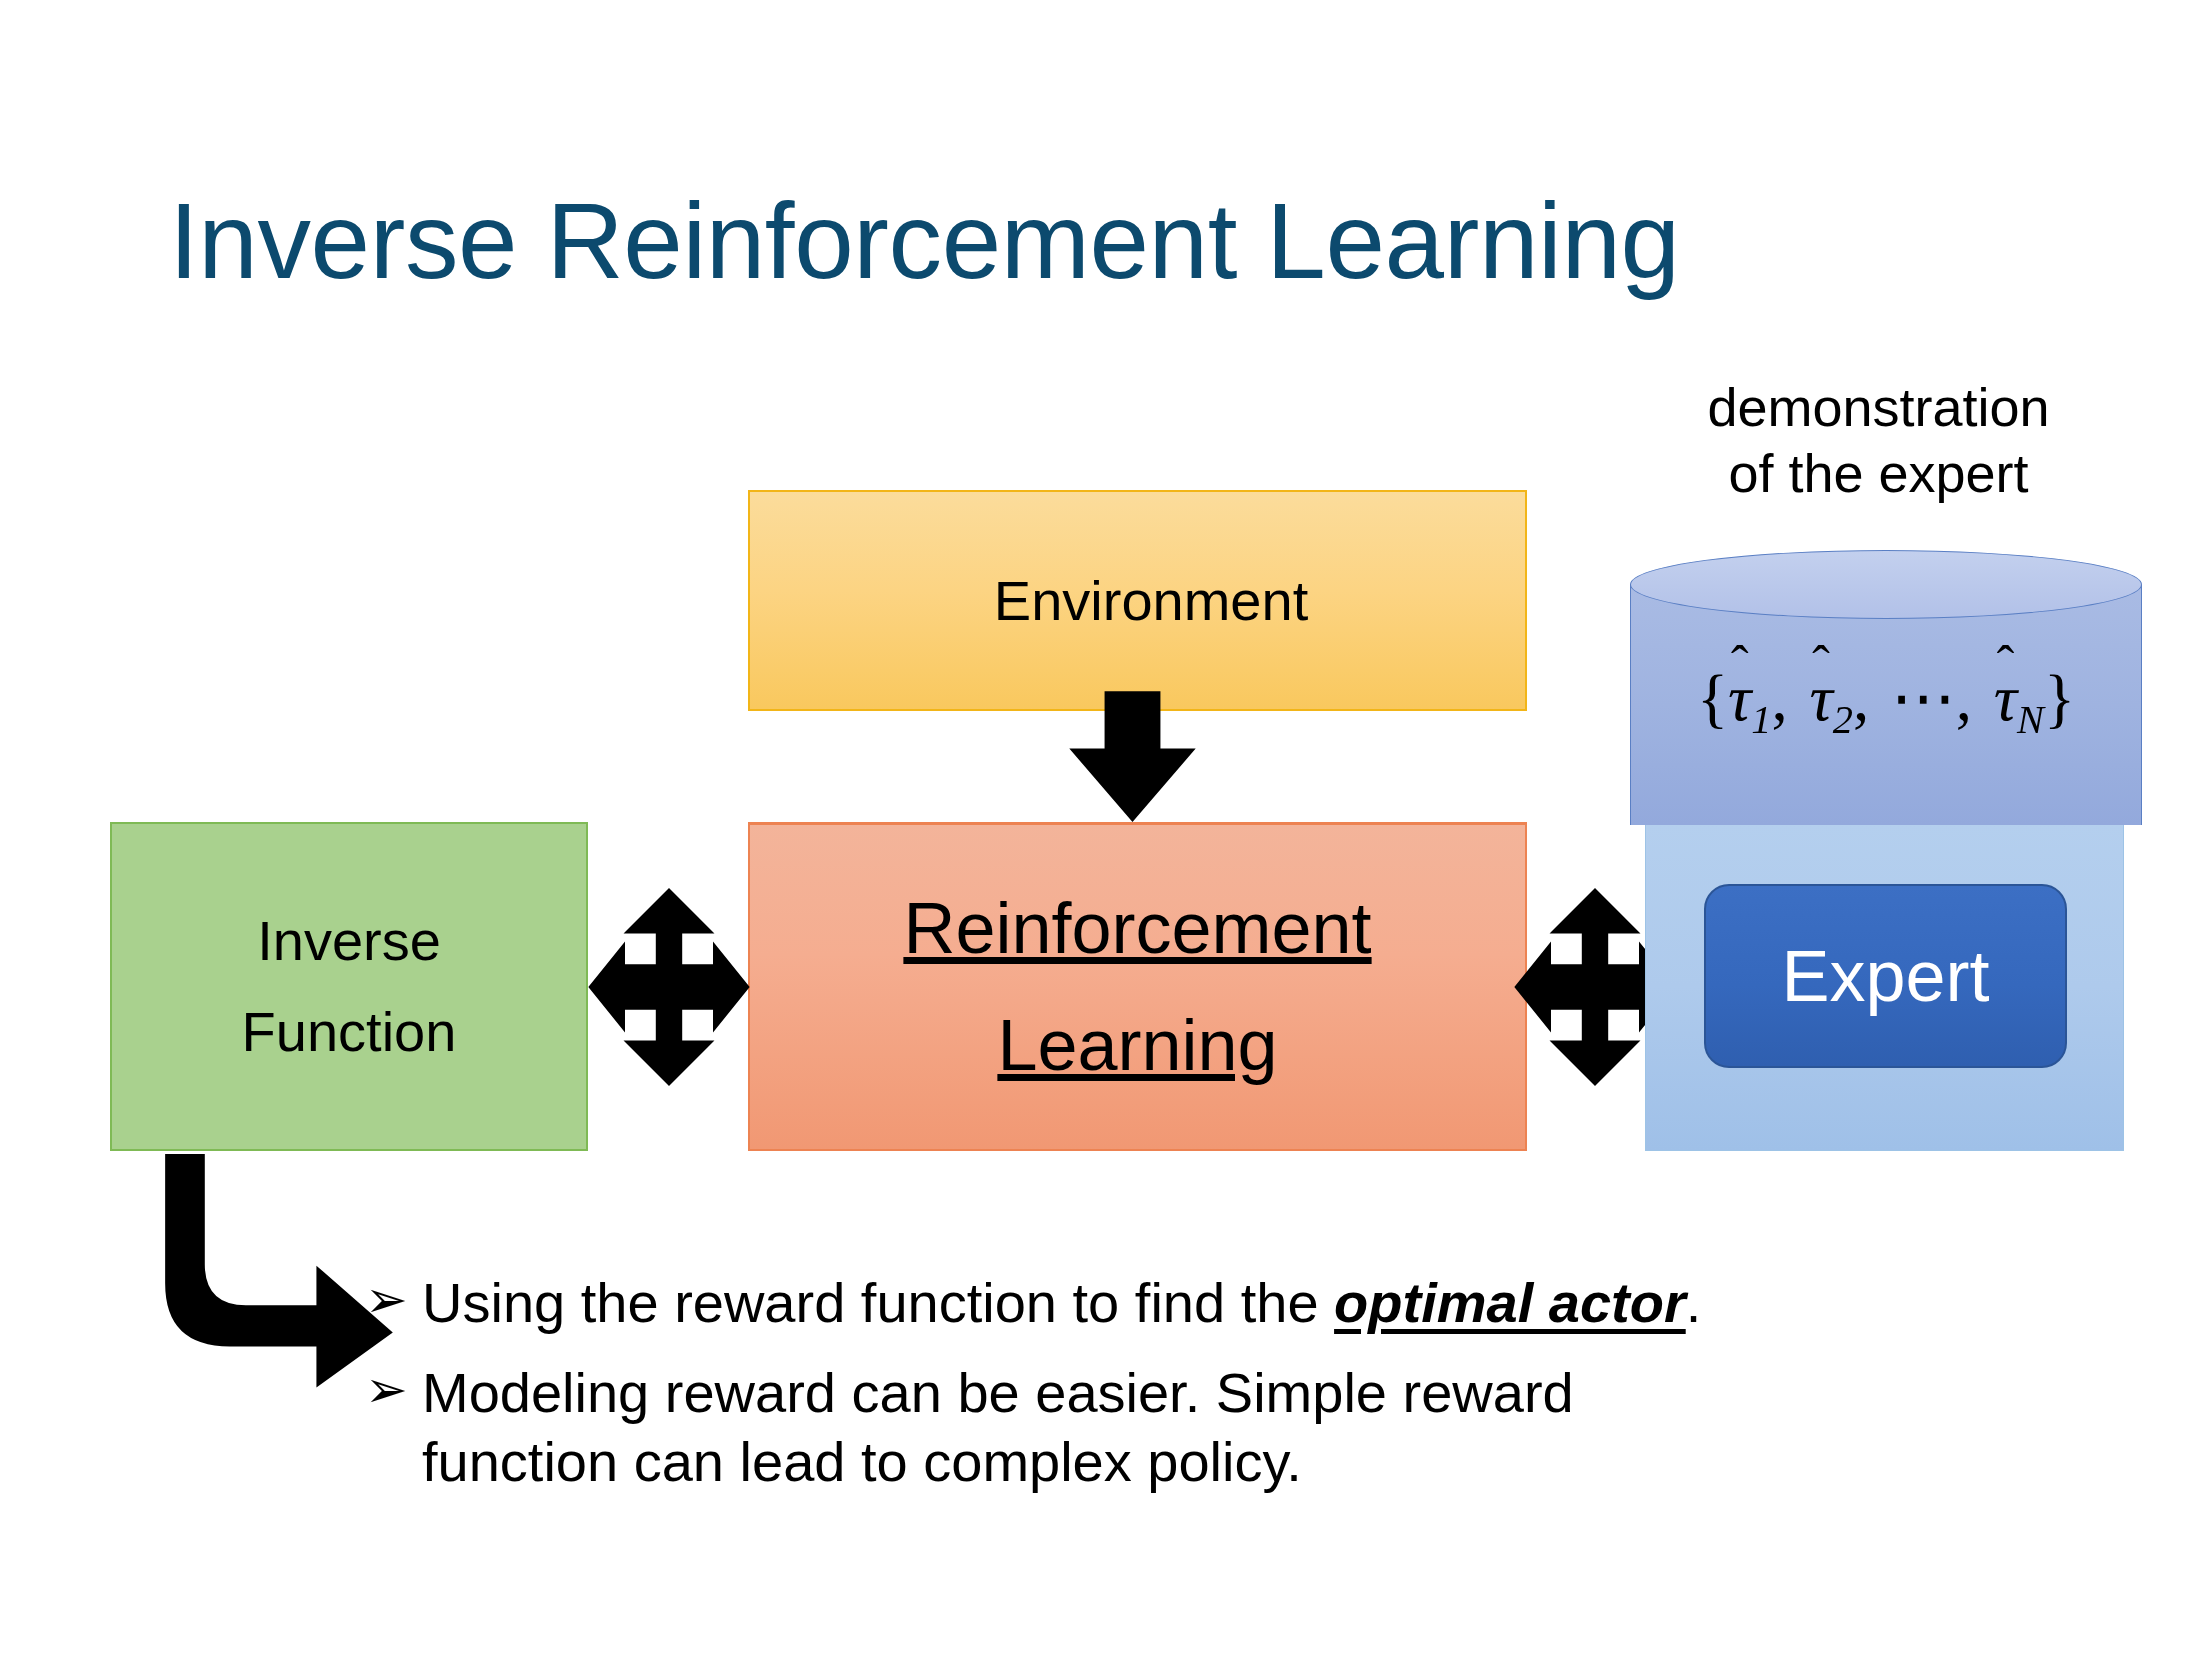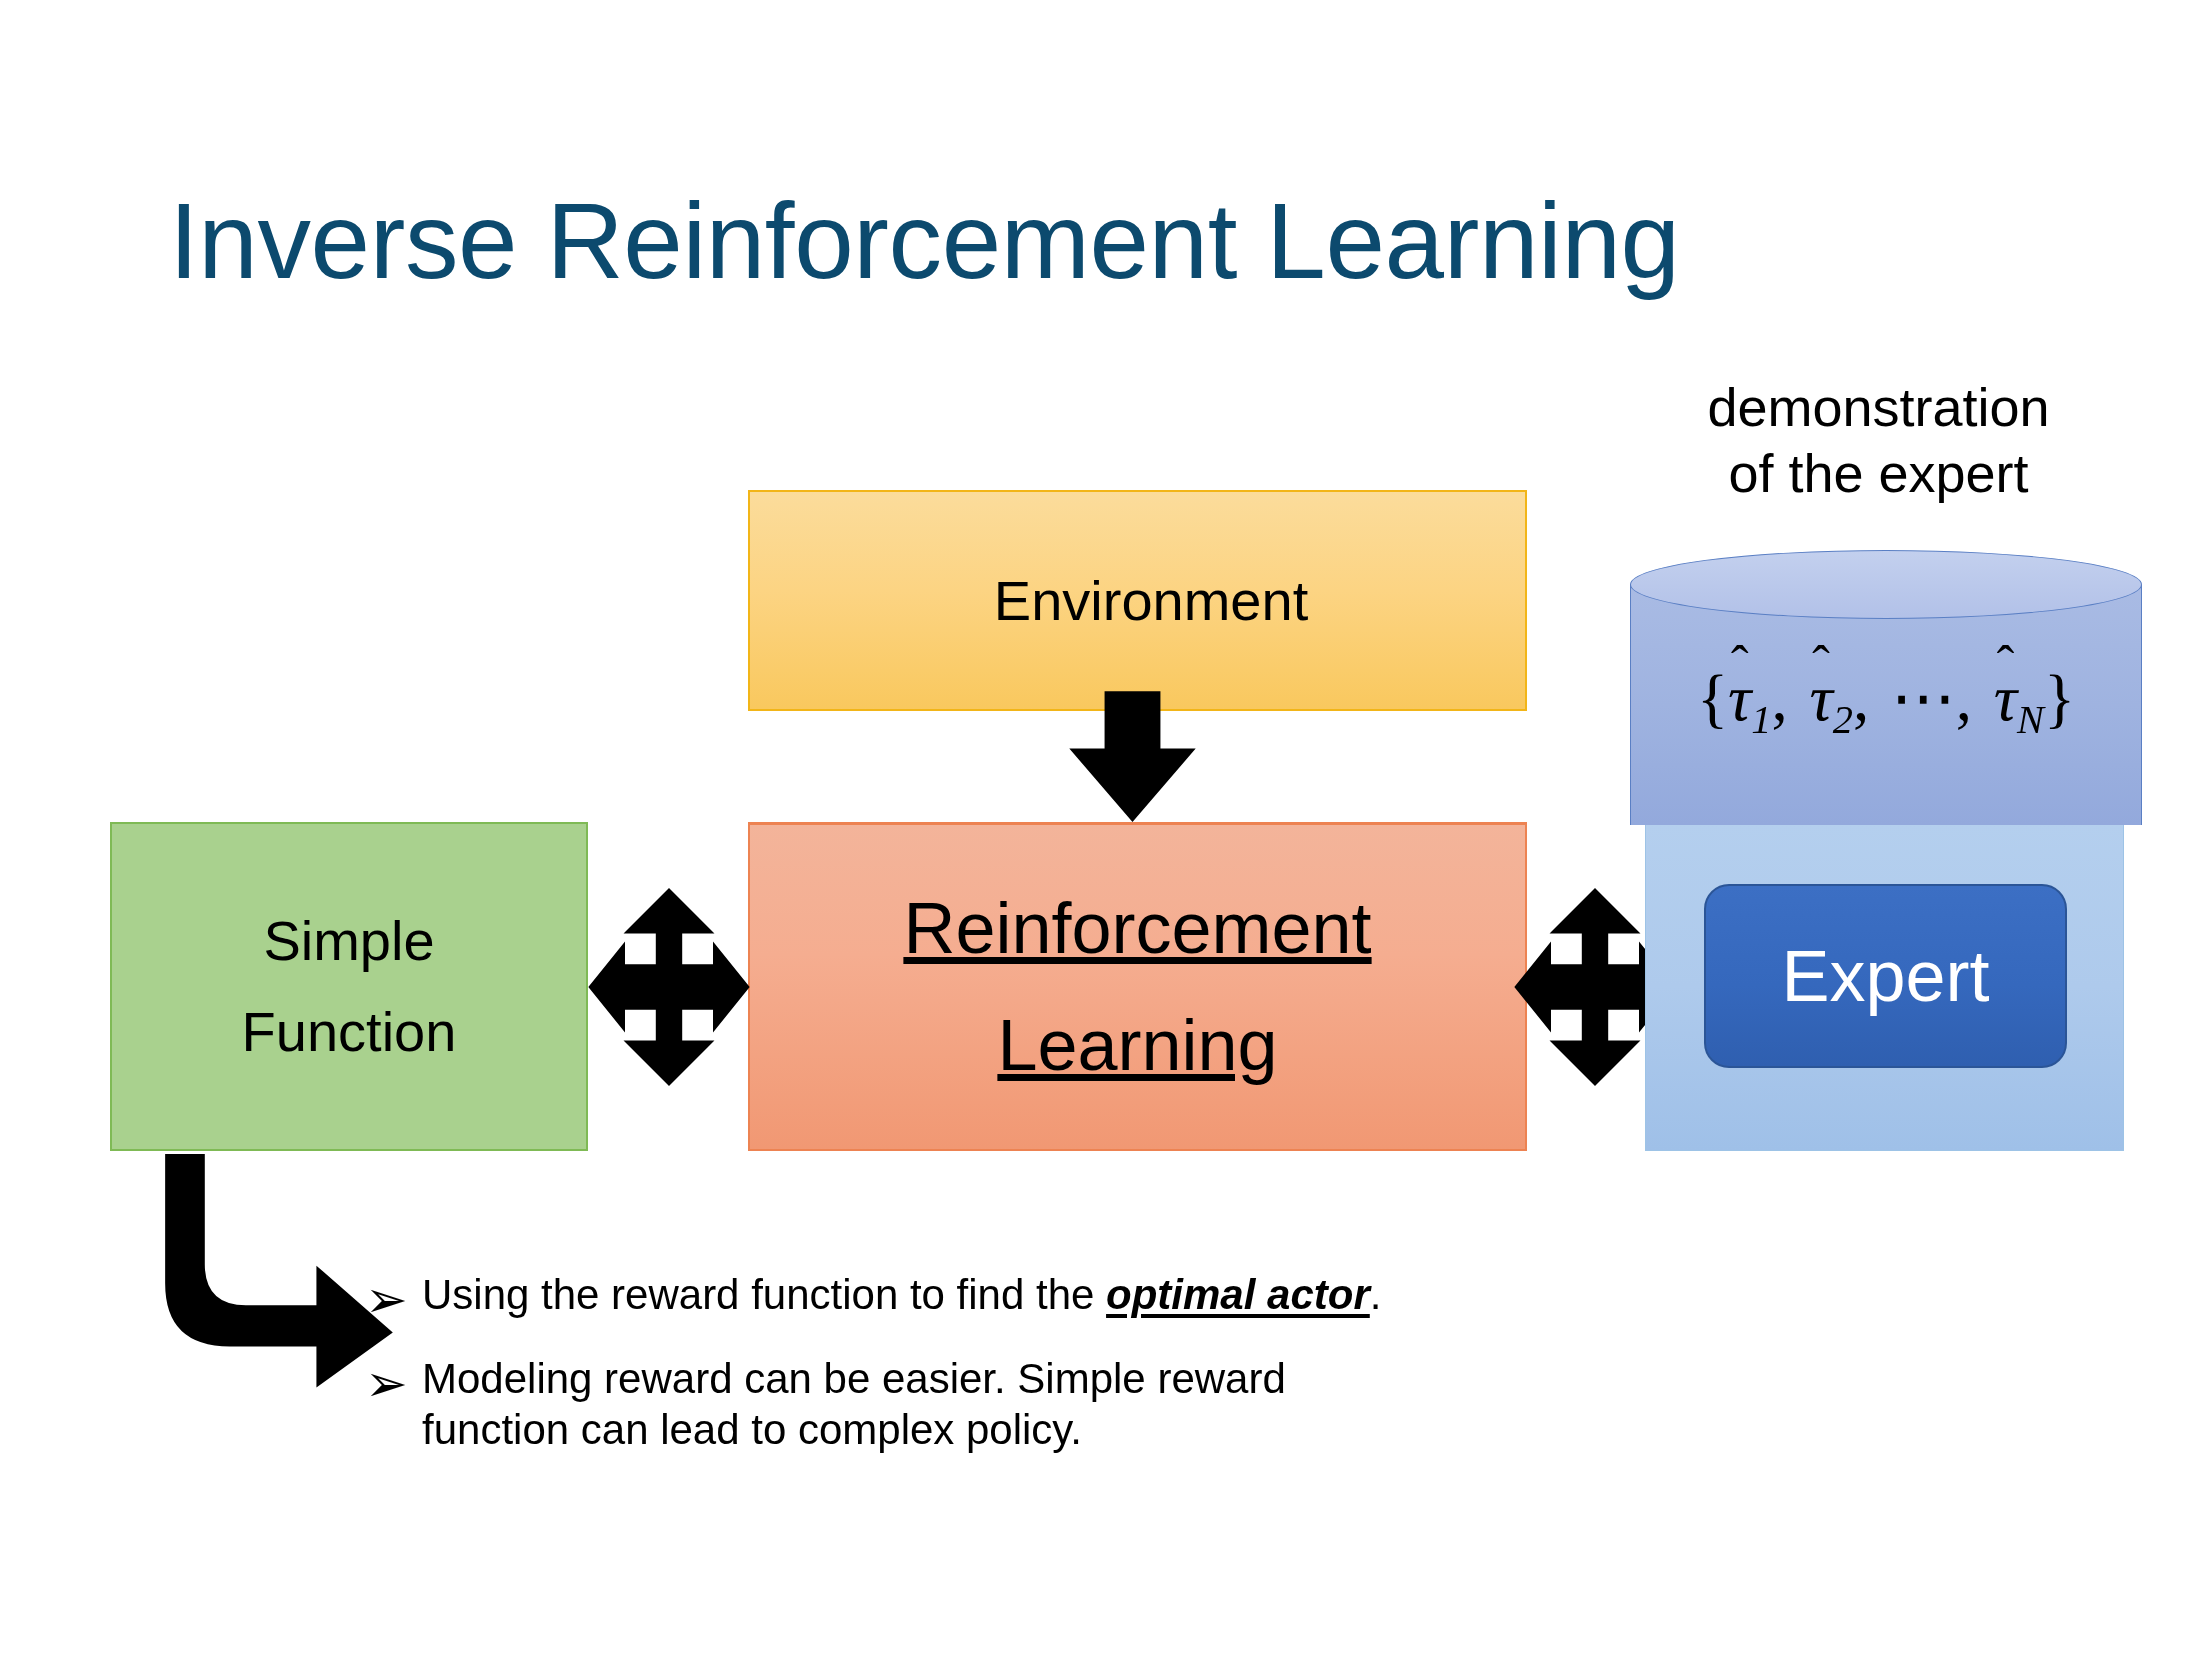--- a/index.html
+++ b/index.html
@@ -226,21 +226,21 @@
   }
   .bullet-mark {
     flex: 0 0 auto;
     width: 57px;
     font-size: 51px;
     line-height: 1.22;
     color: #000000;
   }
   .bullet-text {
     flex: 1 1 auto;
-    font-size: 42px;
+    font-size: 56px;
     line-height: 1.22;
     color: #000000;
   }
   .emph {
     font-weight: bold;
     font-style: italic;
     text-decoration: underline;
     text-underline-offset: 0.13em;
   }
 </style>
@@ -261,21 +261,21 @@
 
   <div id="rl-box" class="box">
     <span id="rl-label">
       <span>Reinforcement</span><br>
       <span>Learning</span>
     </span>
   </div>
 
   <div id="reward-box" class="box">
     <span id="reward-label">
-      <span>Simple</span><br>
+      <span>Inverse</span><br>
       <span>Function</span>
     </span>
   </div>
 
   <svg id="arrow-quad-left" class="arrow-svg" width="162" height="198" viewBox="0 0 220 270">
     <polygon fill="#000000" points="
       110,0 172,62 128,62 128,104 170,104 170,73 220,135 170,197 170,166 128,166 128,208 172,208
       110,270 48,208 92,208 92,166 50,166 50,197 0,135 50,73 50,104 92,104 92,62 48,62"></polygon>
   </svg>
 

